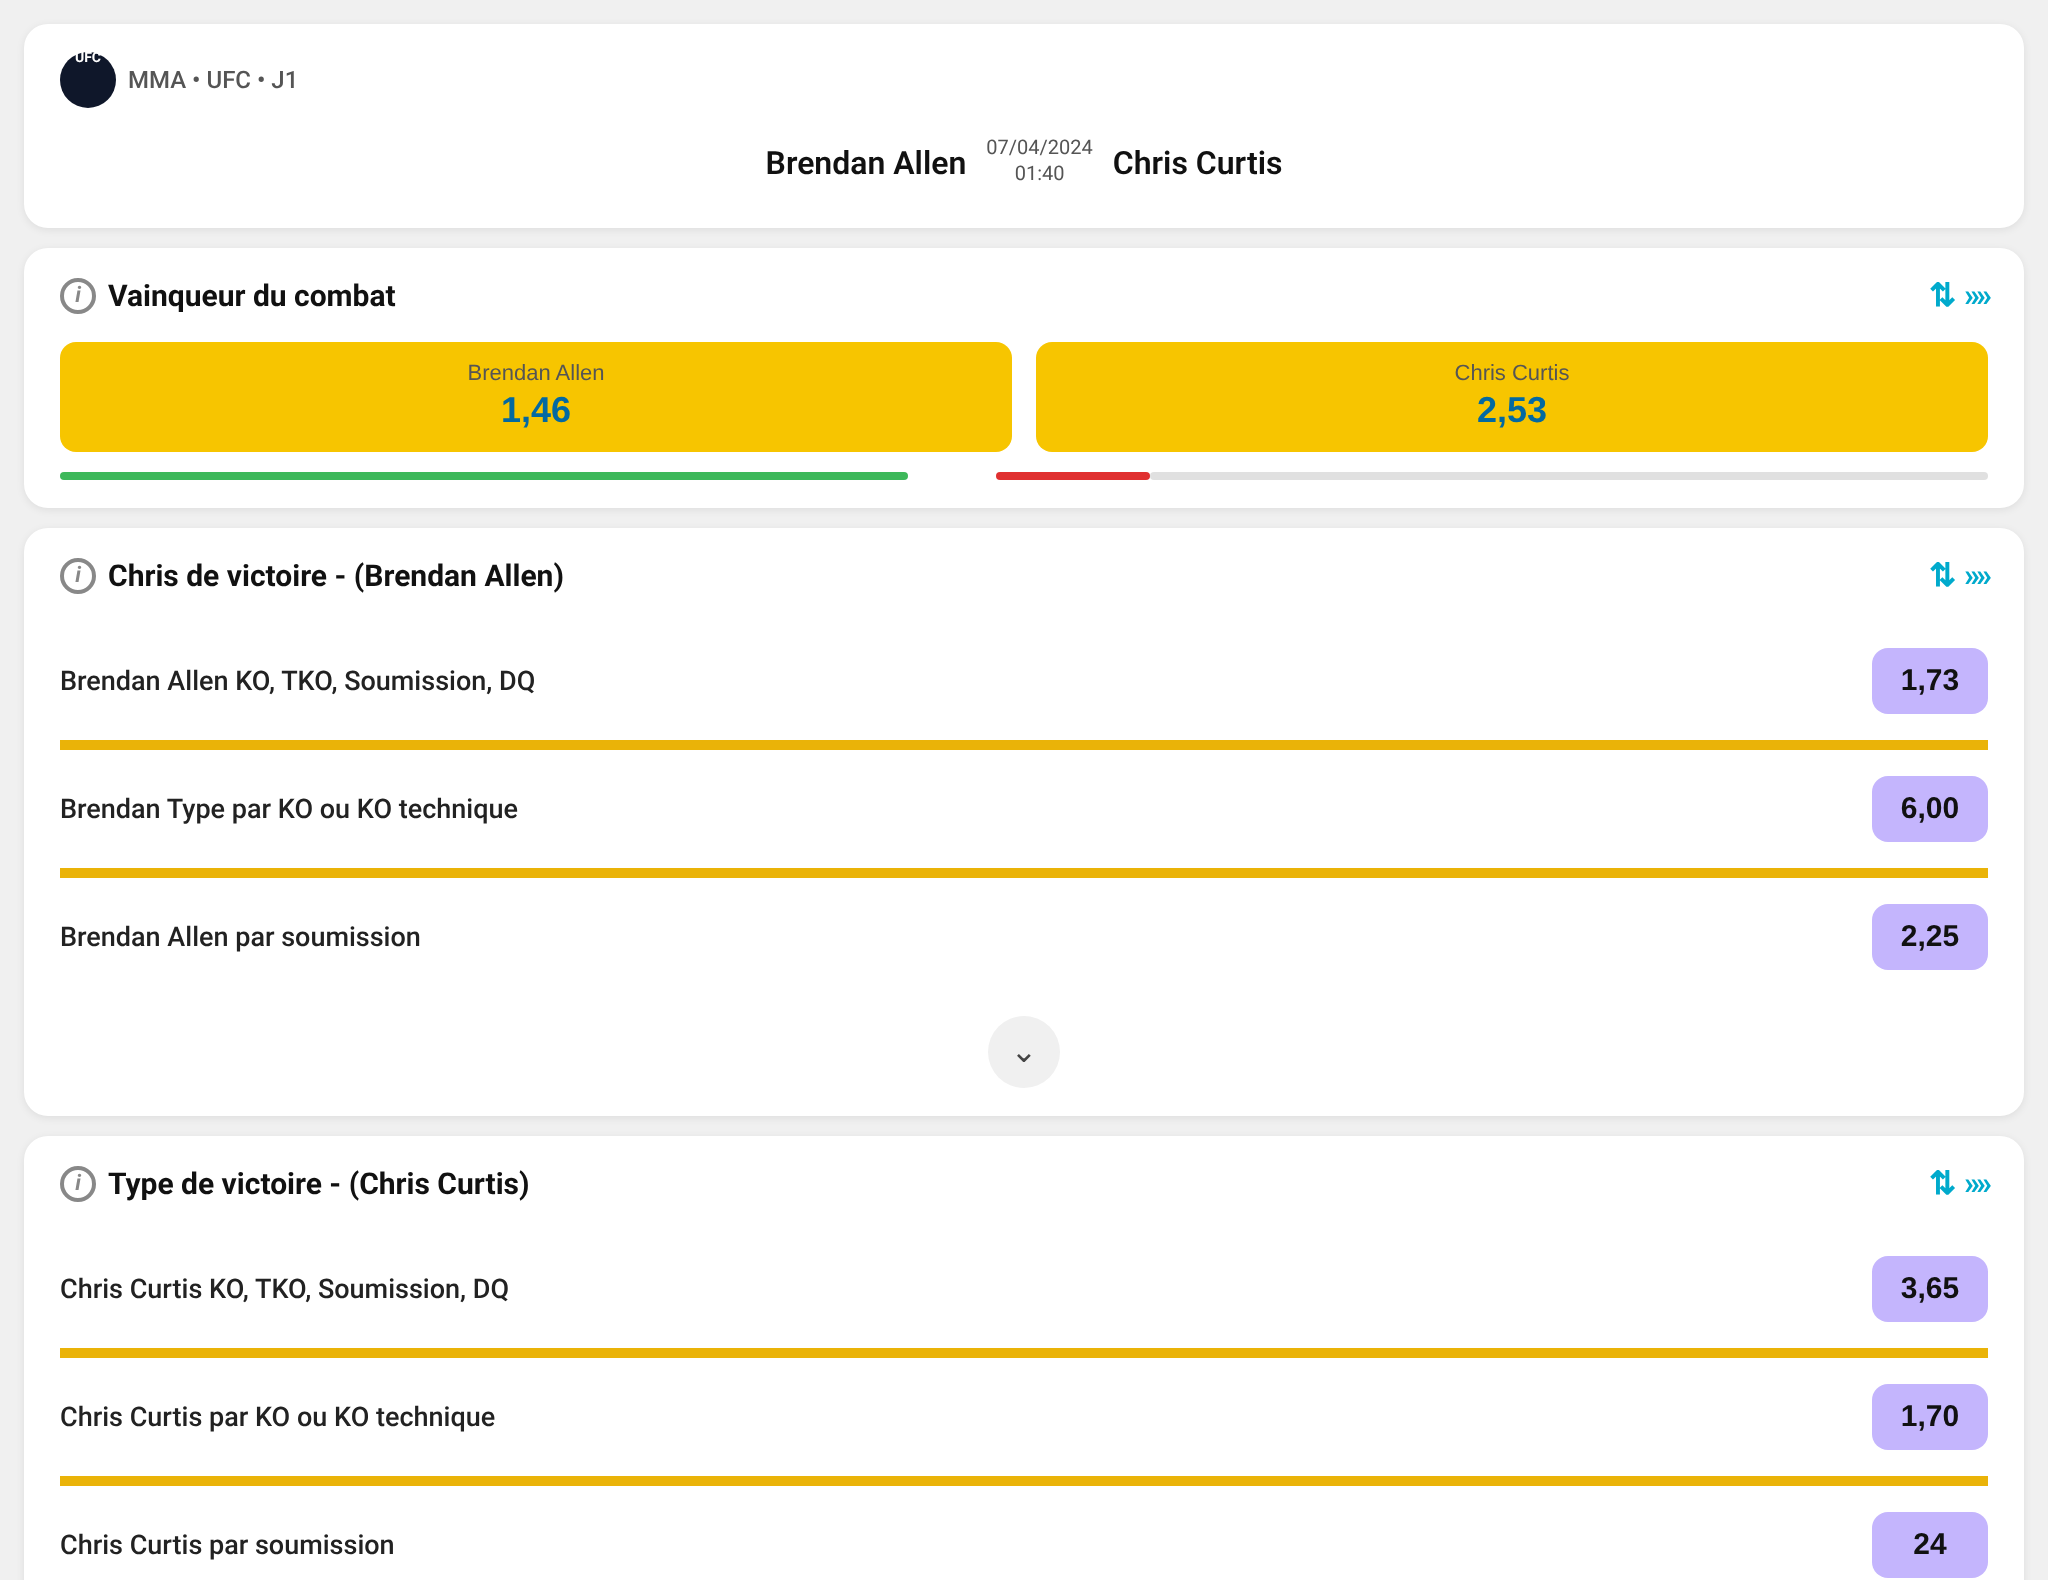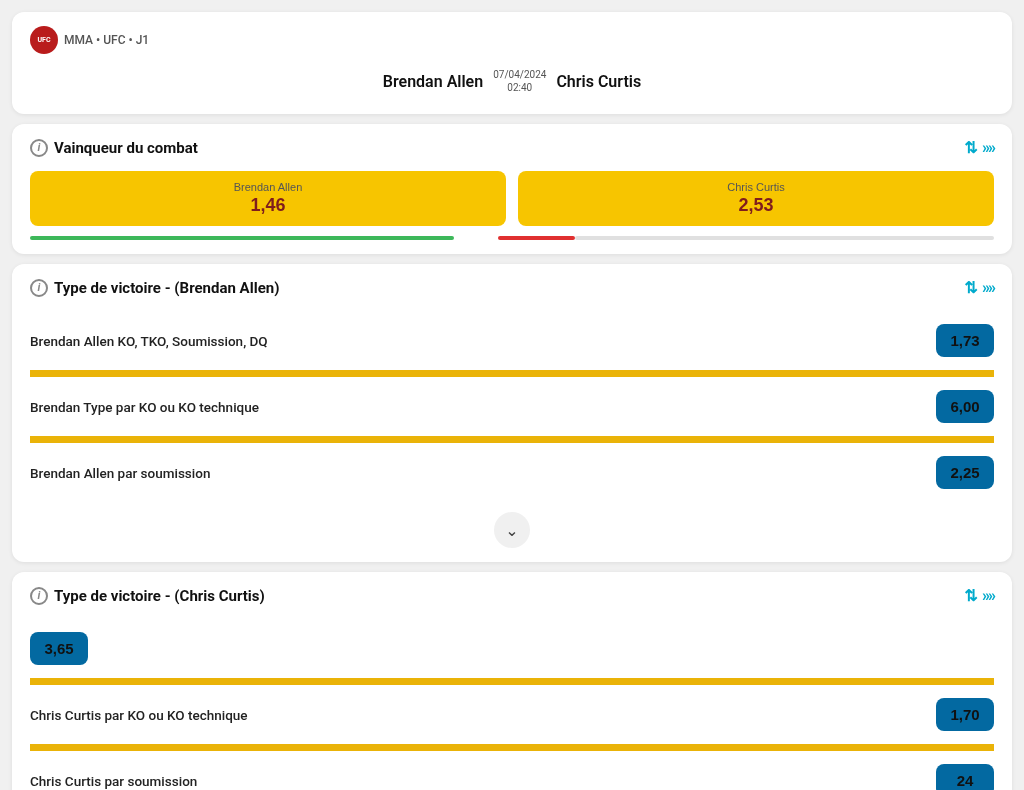--- a/index.html
+++ b/index.html
@@ -29,24 +29,23 @@
       display: flex;
       align-items: center;
       gap: 6px;
       font-size: 12px;
       color: #555;
       font-weight: 500;
     }
     .ufc-logo {
       width: 28px;
       height: 28px;
-      background: #b91c1c;
+      background: #0f172a;
       border-radius: 50%;
       display: flex;
-      align-items: center;
       justify-content: center;
       color: #fff;
       font-size: 7px;
       font-weight: 700;
       line-height: 1;
       text-align: center;
     }
     .match-fighters {
       display: flex;
       align-items: center;
@@ -129,21 +128,21 @@
     }
     .bet-btn .bet-label {
       font-size: 11px;
       color: #555;
       font-weight: 500;
       margin-bottom: 2px;
     }
     .bet-btn .bet-odds {
       font-size: 18px;
       font-weight: 700;
-      color: #7f1d1d;
+      color: #0369a1;
     }
 
     
     .progress-row {
       display: flex;
       align-items: center;
       gap: 0;
       margin-top: 4px;
     }
     .progress-green {
@@ -165,33 +164,33 @@
       background: #e0e0e0;
       border-radius: 2px;
     }
 
     
     .odds-row {
       display: flex;
       align-items: center;
       justify-content: space-between;
       padding: 13px 0;
-      border-bottom: 7px solid #eab308;
+      border-bottom: 5px solid #eab308;
     }
     .odds-row:last-of-type {
       border-bottom: none;
       align-items: center;
     }
     .odds-label {
       font-size: 13.5px;
       color: #222;
       font-weight: 500;
     }
     .odds-value {
-      background: #0369a1;
+      background: #c4b5fd;
       border-radius: 8px;
       padding: 8px 14px;
       font-size: 15px;
       font-weight: 700;
       color: #111;
       min-width: 58px;
       text-align: center;
       cursor: pointer;
       border: none;
     }
@@ -225,21 +224,21 @@
       <div class="ufc-logo">
         <span>UFC</span>
       </div>
       <span>MMA • UFC • J1</span>
     </div>
   </div>
   <div class="match-fighters">
     <span class="fighter-name">Brendan Allen</span>
     <div class="match-time">
       <div>07/04/2024</div>
-      <div>02:40</div>
+      <div>01:40</div>
     </div>
     <span class="fighter-name">Chris Curtis</span>
   </div>
 </div>
 
 <div class="card">
   <div class="section-header">
     <div class="section-title">
       <div class="info-icon">
         <span>i</span>
@@ -270,21 +269,21 @@
     <div class="progress-right-spacer"></div>
   </div>
 </div>
 
 <div class="card">
   <div class="section-header">
     <div class="section-title">
       <div class="info-icon">
         <span>i</span>
       </div>
-      <span>Type de victoire - (Brendan Allen)</span>
+      <span>Chris de victoire - (Brendan Allen)</span>
     </div>
     <div class="section-icons">
       <span class="icon-arrows">⇅</span>
       <span class="icon-triple">»»</span>
     </div>
   </div>
 
   <div>
     <div class="odds-row">
       <span class="odds-label">Brendan Allen KO, TKO, Soumission, DQ</span>
@@ -316,20 +315,21 @@
       <span>Type de victoire - (Chris Curtis)</span>
     </div>
     <div class="section-icons">
       <span class="icon-arrows">⇅</span>
       <span class="icon-triple">»»</span>
     </div>
   </div>
 
   <div>
     <div class="odds-row">
+      <span class="odds-label">Chris Curtis KO, TKO, Soumission, DQ</span>
       <button class="odds-value">3,65</button>
     </div>
     <div class="odds-row">
       <span class="odds-label">Chris Curtis par KO ou KO technique</span>
       <button class="odds-value">1,70</button>
     </div>
     <div class="odds-row">
       <span class="odds-label">Chris Curtis par soumission</span>
       <button class="odds-value">24</button>
     </div>

